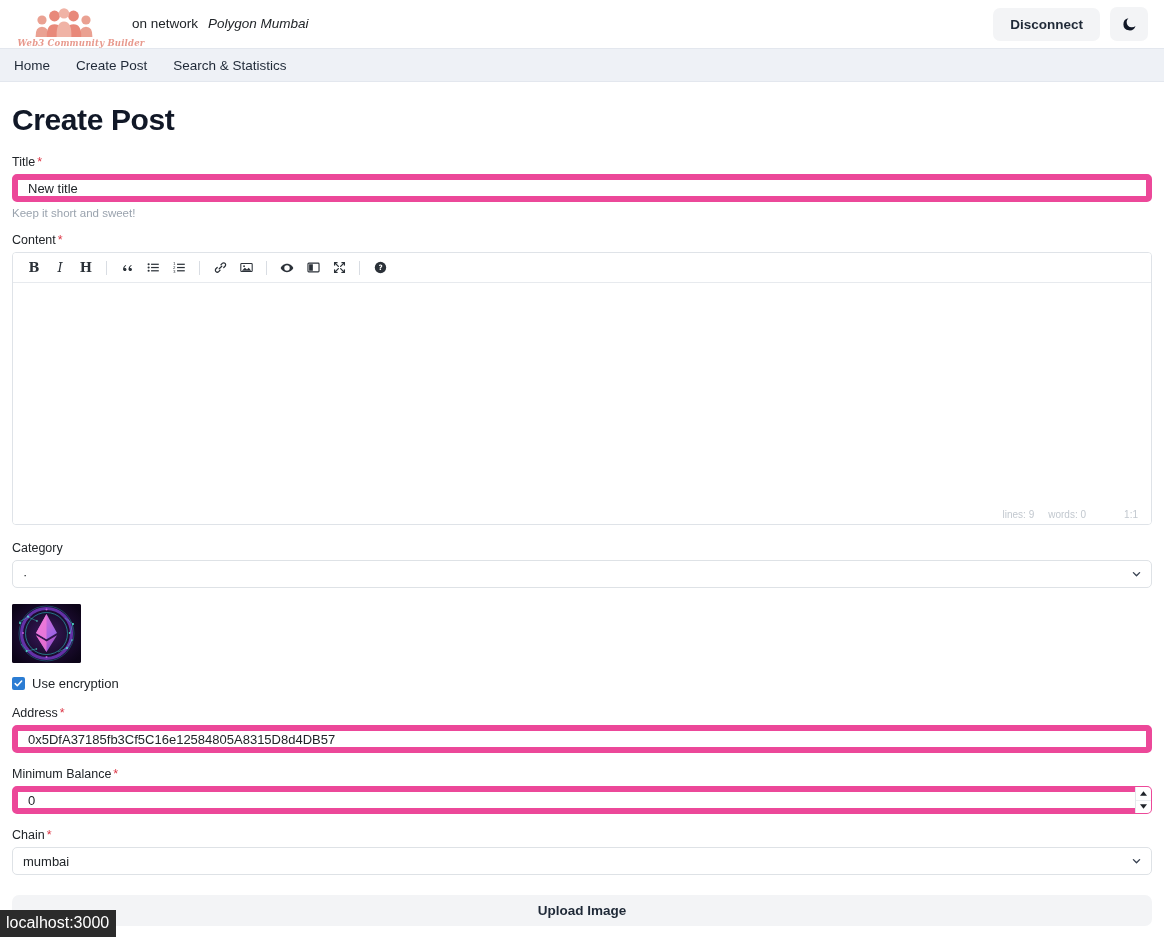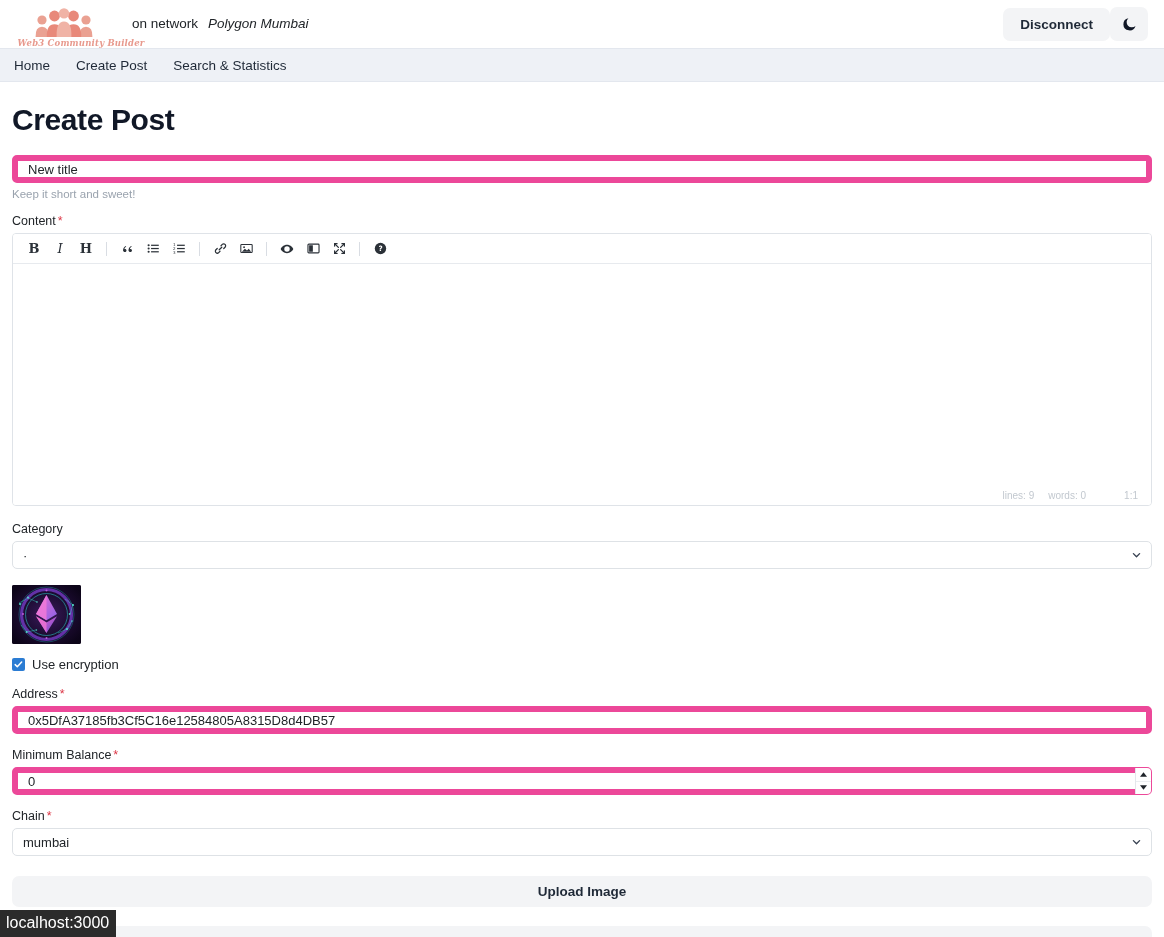--- a/index.html
+++ b/index.html
@@ -51,21 +51,21 @@
   }
   .conn-row { display: flex; align-items: baseline; }
   .conn-label { white-space: nowrap; }
   .conn-val {
     font-style: italic;
     margin-left: 10px;
     white-space: nowrap;
   }
   .hdr-right {
     margin-left: auto;
-    display: flex; align-items: center; 
+    display: flex; align-items: center; gap: 10px;
   }
   .btn-disconnect {
     background: #f3f4f6;
     border: none;
     border-radius: 7px;
     padding: 9px 17px;
     font-size: 13.5px;
     font-weight: bold;
     color: #1f2937;
     font-family: "Liberation Sans", sans-serif;
@@ -337,20 +337,23 @@
   <a class="nav-item">Home</a>
   <a class="nav-item">Create Post</a>
   <a class="nav-item">Search &amp; Statistics</a>
 </div>
 
 <div class="main">
 
   <h1 class="page-title">Create Post</h1>
 
   <div class="group" style="margin-top:17px;">
+    <label class="field-label">
+      <span>Title</span><span class="req">*</span>
+    </label>
     <input class="text-input" type="text" value="New title" style="">
     <div class="help-text">Keep it short and sweet!</div>
   </div>
 
   <div class="group" style="margin-top:14px;">
     <label class="field-label">
       <span>Content</span><span class="req">*</span>
     </label>
 
     <div class="editor">

